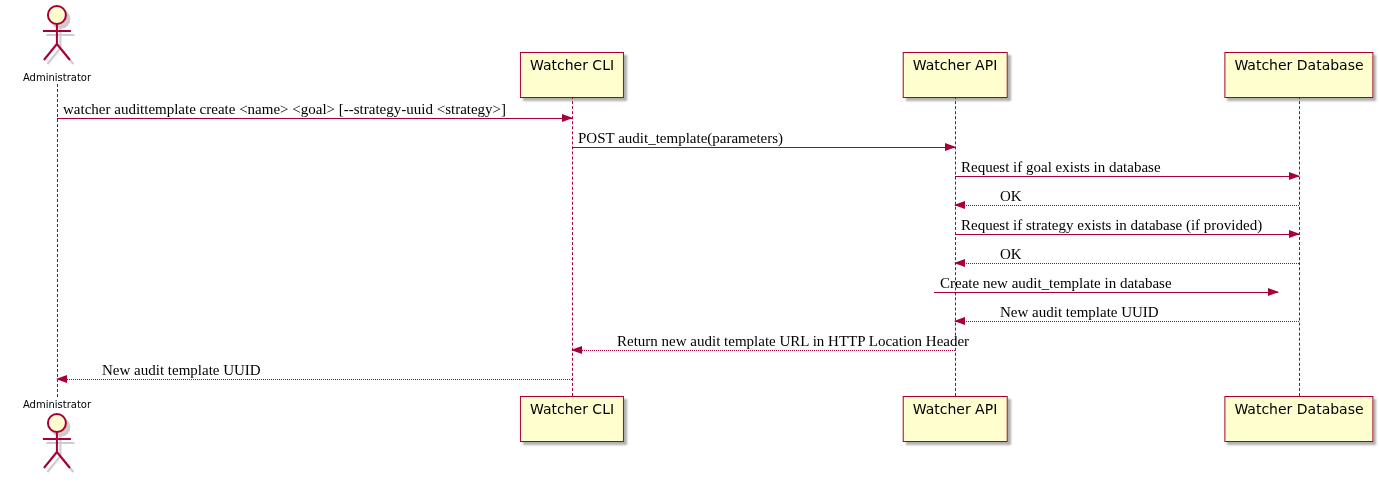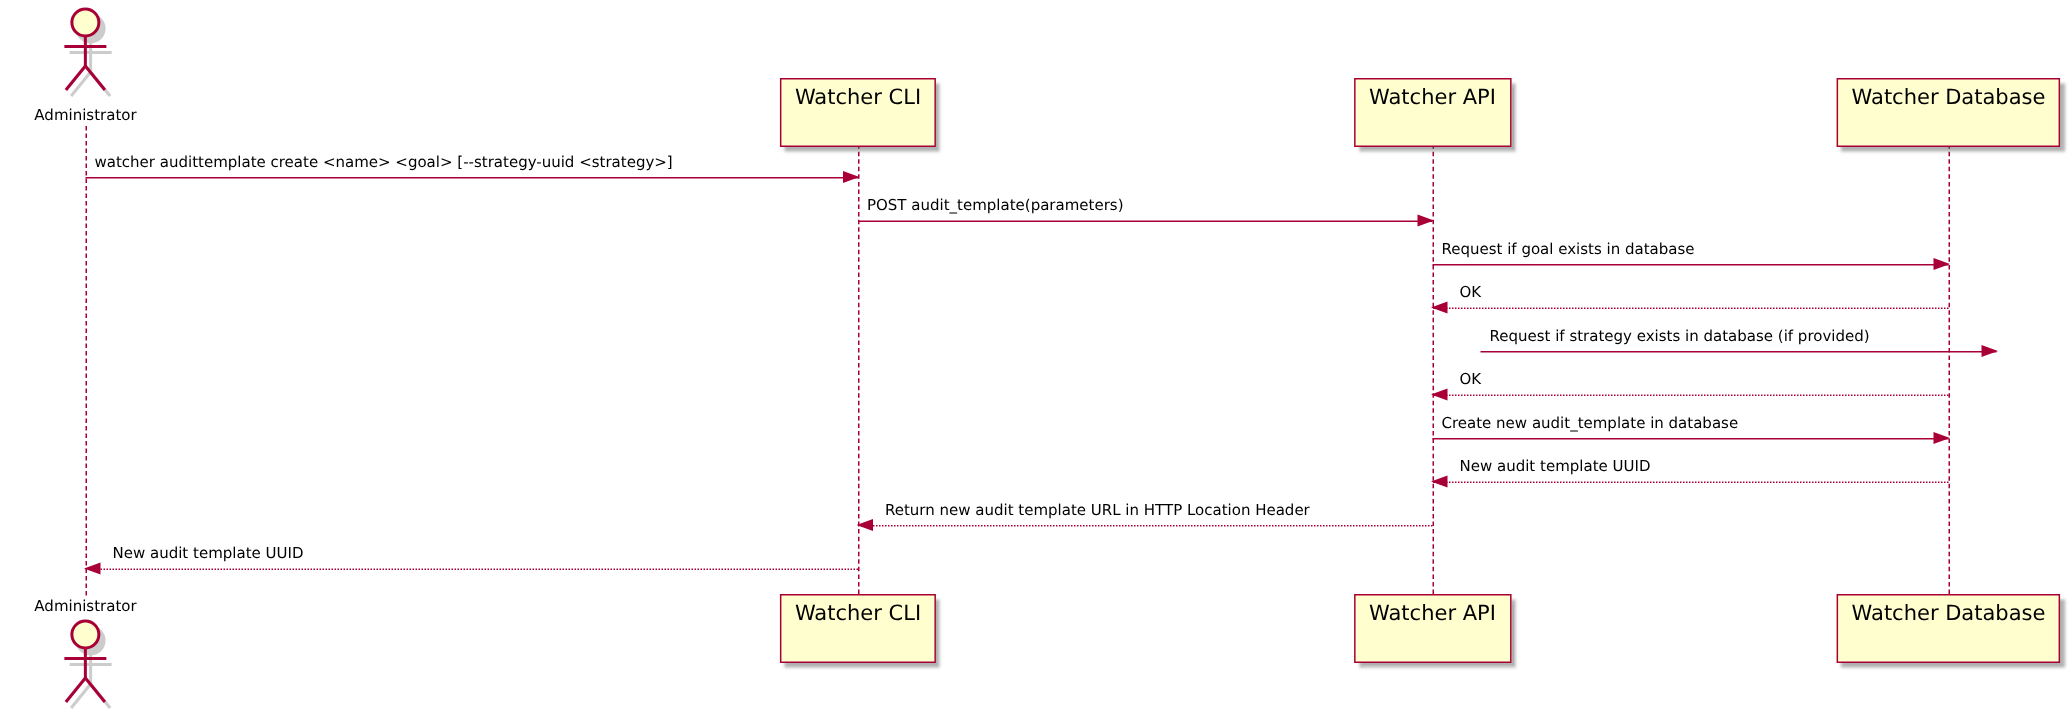--- a/index.html
+++ b/index.html
@@ -35,27 +35,28 @@
     text-align:center;
   }
   .actor-label{
     font-size:10px;
     white-space:nowrap;
     line-height:15px;
   }
   
   .message{position:absolute;}
   .msg-label{
-    font-size:10px;
+    font-size:15px;
     line-height:14px;
     white-space:nowrap;
     margin:0 0 2px 0;
+    font-family:Liberation Serif, serif;
   }
   .ltr .msg-label{padding-left:6px;}
-  .rtl .msg-label{padding-left:18px;}
+  .rtl .msg-label{padding-left:18px;margin-left:27px;}
   .msg-line{position:relative;height:0;}
   .solid .msg-line{border-top:1px solid #A80036;}
   .dotted .msg-line{border-top:1px dotted #A80036;}
   .arrowhead{
     position:absolute;top:-5px;
     width:0;height:0;display:block;
     border-top:4.5px solid transparent;
     border-bottom:4.5px solid transparent;
   }
   .ltr .arrowhead{right:-1px;border-left:11px solid #A80036;}
@@ -116,35 +117,35 @@
       </div>
   </div>
 
   <div class="message rtl dotted" style="left:955px;width:344px;top:189px;">
     <div class="msg-label">OK</div>
     <div class="msg-line">
         <i class="arrowhead"></i>
       </div>
   </div>
 
-  <div class="message ltr solid" style="left:955px;width:344px;top:218px;margin-left:32px;">
+  <div class="message ltr solid" style="left:955px;width:344px;top:218px;">
     <div class="msg-label">Request if strategy exists in database (if provided)</div>
     <div class="msg-line">
         <i class="arrowhead"></i>
       </div>
   </div>
 
   <div class="message rtl dotted" style="left:955px;width:344px;top:247px;">
     <div class="msg-label">OK</div>
     <div class="msg-line">
         <i class="arrowhead"></i>
       </div>
   </div>
 
-  <div class="message ltr solid" style="left:955px;width:344px;top:276px;">
+  <div class="message ltr solid" style="left:934px;width:344px;top:276px;">
     <div class="msg-label">Create new audit_template in database</div>
     <div class="msg-line">
         <i class="arrowhead"></i>
       </div>
   </div>
 
   <div class="message rtl dotted" style="left:955px;width:344px;top:305px;">
     <div class="msg-label">New audit template UUID</div>
     <div class="msg-line">
         <i class="arrowhead"></i>

